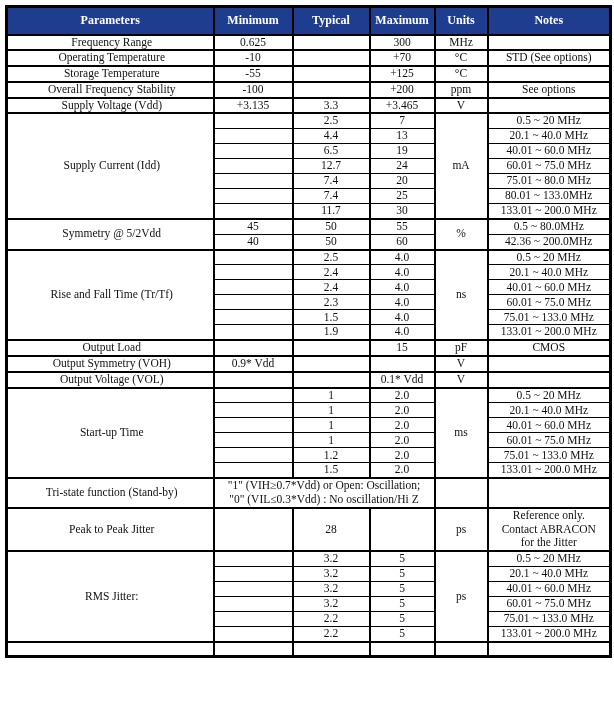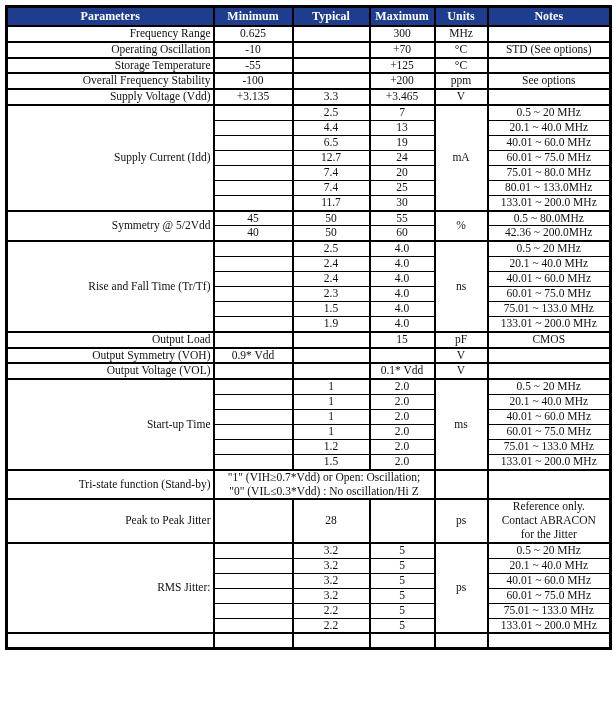--- a/index.html
+++ b/index.html
@@ -27,21 +27,21 @@
   col.c1 { width: 79px; }
   col.c2 { width: 77px; }
   col.c3 { width: 65px; }
   col.c4 { width: 53px; }
   col.c5 { width: 123px; }
   th {
     background: var(--header-bg, #1e3d8f);
     color: var(--header-fg, #ffffff);
     font-weight: bold;
     font-size: 12px;
-    height: 19px;
+    height: 28px;
     border: 2px solid var(--line, #000);
     padding: 1px 2px;
     text-align: center;
     vertical-align: middle;
   }
   td {
     border-left: 2px solid var(--line, #000);
     border-right: 2px solid var(--line, #000);
     border-top: 1px solid var(--line, #000);
     border-bottom: none;
@@ -49,21 +49,21 @@
     height: 15px;
     line-height: 1.2;
     padding: 0 2px;
     text-align: center;
     vertical-align: middle;
     white-space: pre-line;
     color: #111;
   }
   tr.gs > td { border-top: 2px solid var(--line, #000); }
   td.param {
-    text-align: right;
+    text-align: center;
     padding-left: 5px;
   }
 </style>
 </head>
 <body>
 
 <div class="page">
   <table class="spec">
     <colgroup>
       <col class="c0">
@@ -86,21 +86,21 @@
     <tbody>
         <tr class="gs">
           <td class="param">Frequency Range</td>
           <td>0.625</td>
           <td></td>
           <td>300</td>
           <td>MHz</td>
           <td></td>
         </tr>
         <tr class="gs">
-          <td class="param">Operating Oscillation</td>
+          <td class="param">Operating Temperature</td>
           <td>-10</td>
           <td></td>
           <td>+70</td>
           <td>°C</td>
           <td>STD (See options)</td>
         </tr>
         <tr class="gs">
           <td class="param">Storage Temperature</td>
           <td>-55</td>
           <td></td>

